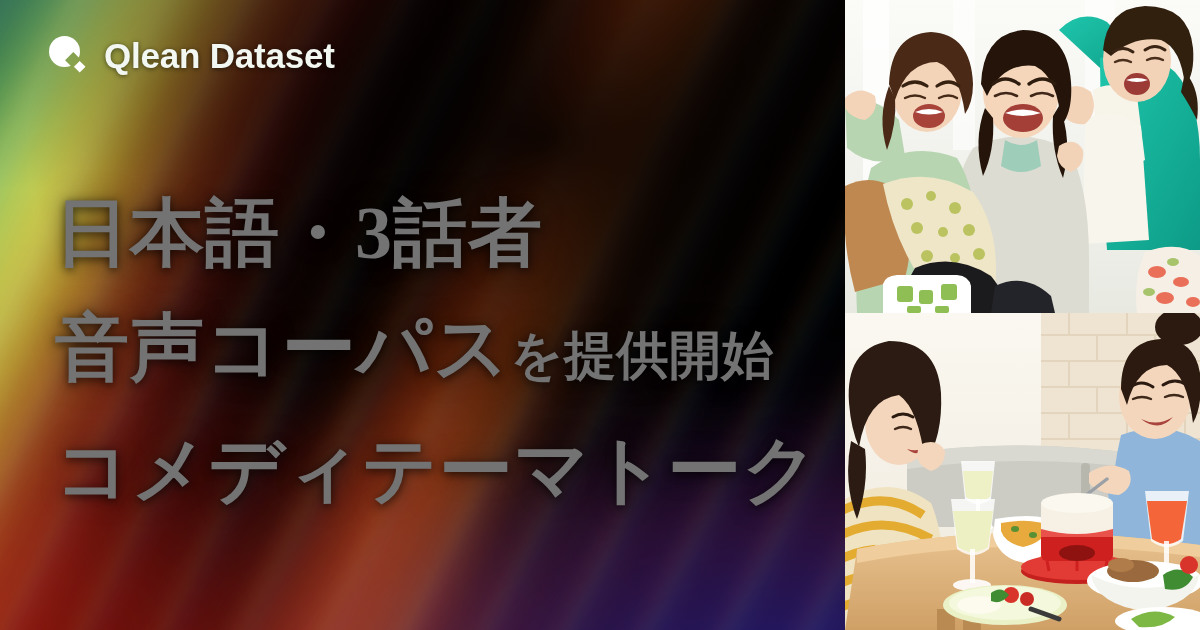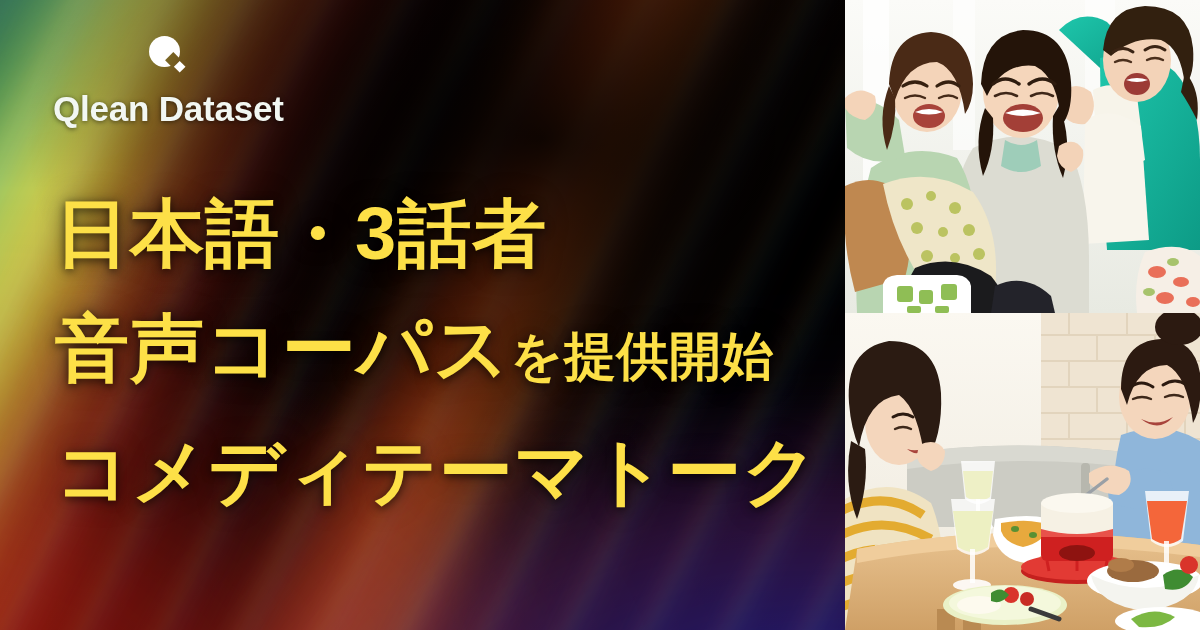--- a/index.html
+++ b/index.html
@@ -121,27 +121,26 @@
     background:
       radial-gradient(ellipse 78% 70% at 64% 22%, rgba(0,0,0,0.88) 0%, rgba(0,0,0,0.40) 45%, rgba(0,0,0,0) 78%),
       linear-gradient(180deg, rgba(0,0,0,0.22) 0%, rgba(0,0,0,0) 30%, rgba(0,0,0,0.18) 100%);
     filter: none;
     mix-blend-mode: normal;
   }
 
   
   #logo {
     position: absolute;
-    left: 53px;
+    left: 46px;
     top: 33px;
     display: flex;
     align-items: center;
     gap: 14px;
     z-index: 6;
-    flex-direction: column;
   }
   #logo-mark { width: 44px; height: 44px; display: block; }
   #logo-text {
     color: #f2f7f2;
     font-size: 35px;
     font-weight: 700;
     letter-spacing: -0.2px;
     line-height: 1;
     white-space: nowrap;
     text-shadow: 0 1px 5px rgba(0,0,0,0.55);
@@ -149,29 +148,30 @@
 
   
   #headline {
     position: absolute;
     left: 55px;
     top: 176px;
     width: 770px;
     z-index: 5;
   }
   .hl-line {
-    color: #fde047;
+    color: #737373;
     font-weight: 700;
     font-size: 74px;
     line-height: 115px;
     letter-spacing: 1px;
     white-space: nowrap;
     text-shadow:
       0 2px 10px rgba(0,0,0,0.70),
       0 0 28px rgba(0,0,0,0.45);
+    font-family: Liberation Serif, serif;
   }
   .hl-line .suffix {
     font-size: 52px;
     letter-spacing: 0.5px;
   }
 
   
   #photo-column {
     position: absolute;
     left: 845px;

